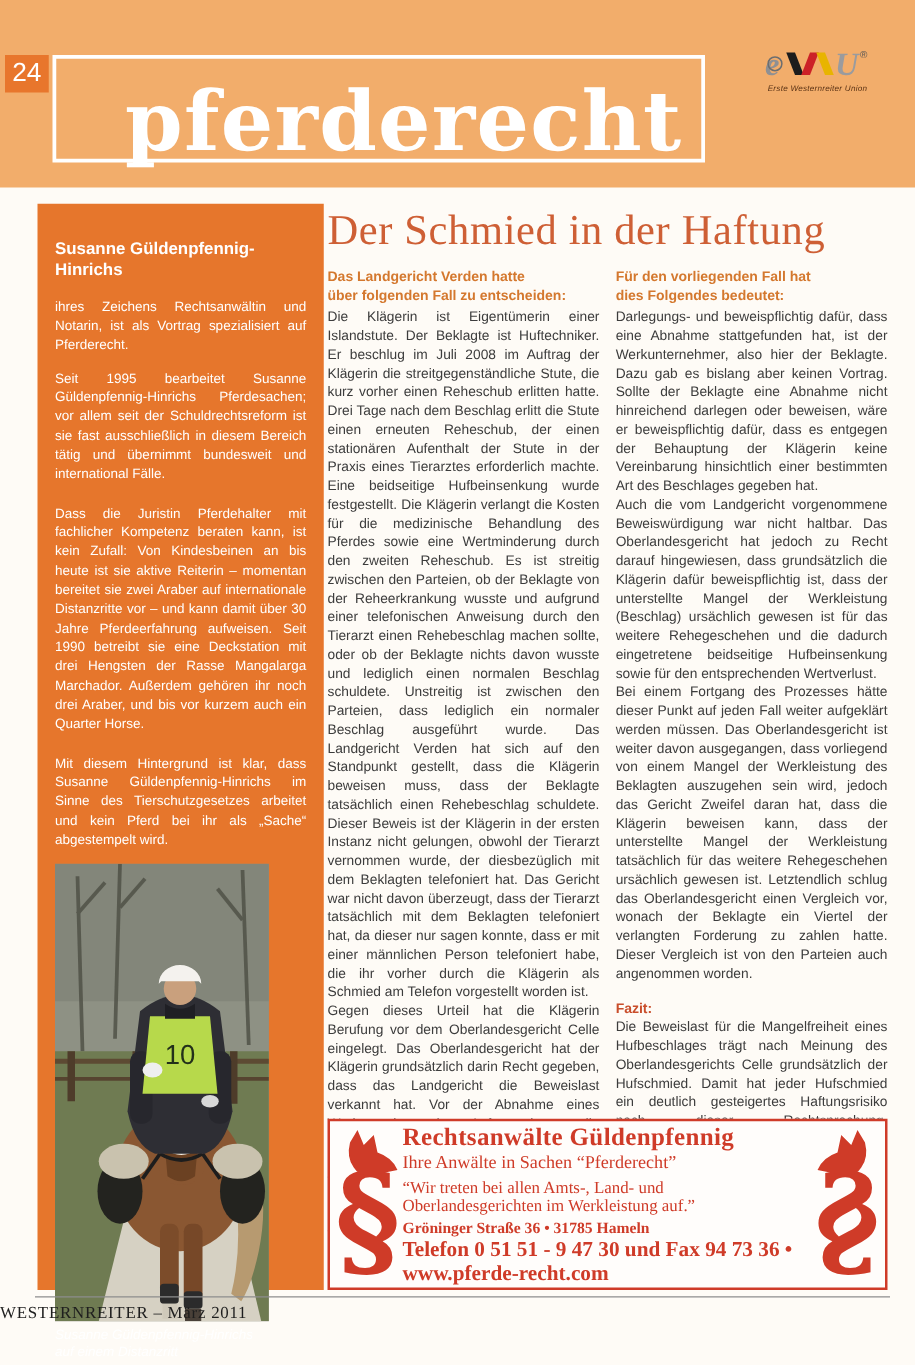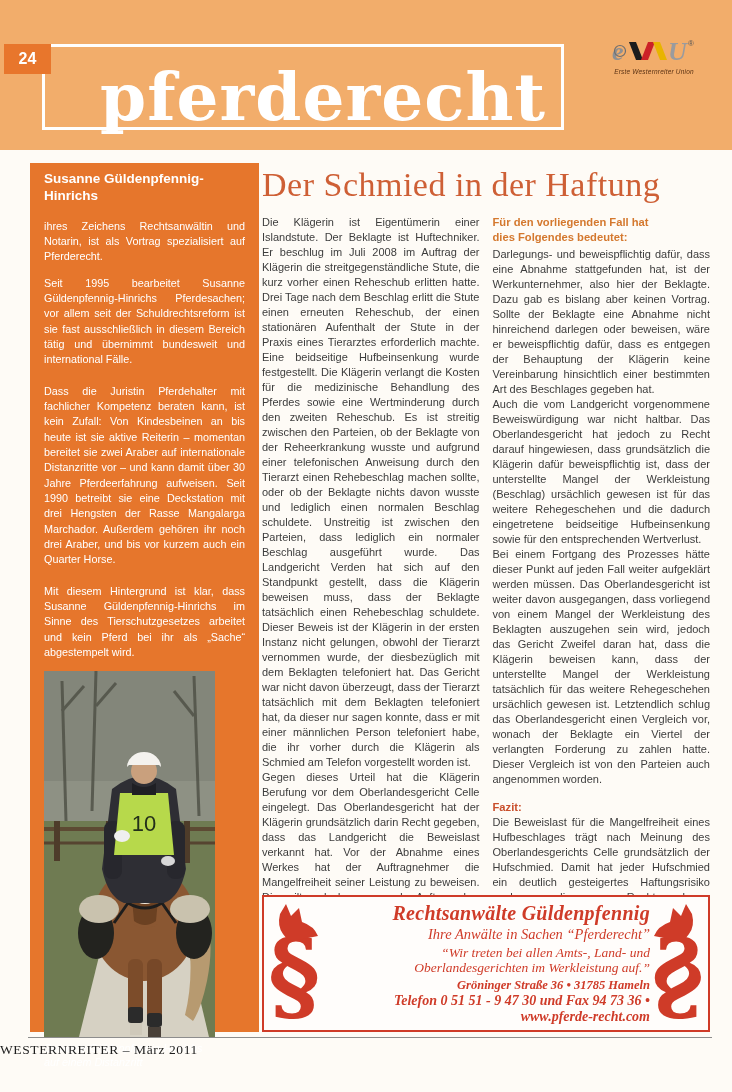--- a/index.html
+++ b/index.html
@@ -2,32 +2,32 @@
 <html><head>
 <meta charset="utf-8">
 <style>
   html,body{margin:0;padding:0;}
   body{width:732px;height:1092px;position:relative;background:#ffffff;
        font-family:"Liberation Sans",sans-serif;-webkit-font-smoothing:antialiased;}
   .page{position:absolute;inset:0;background:#fefbf6;overflow:hidden;}
 
   
   .band{position:absolute;left:0;top:0;width:732px;height:150px;background:#f2ad6b;}
-  .page-badge{position:absolute;left:4px;top:44px;width:47px;height:30px;background:#e8762c;
-    color:#fff;font-weight:bold;font-size:16px;display:flex;align-items:center;justify-content:center;}
+  .page-badge{position:absolute;left:4px;top:44px;width:35px;height:30px;background:#e8762c;
+    color:#fff;font-weight:normal;font-size:21px;display:flex;align-items:center;justify-content:center;}
   .title-frame{position:absolute;left:42px;top:44px;width:522px;height:86px;border:3px solid #ffffff;box-sizing:border-box;}
   .section-title{position:absolute;left:100px;top:64px;font-family:"DejaVu Serif",serif;
     font-weight:bold;font-size:66px;line-height:1;color:#ffffff;letter-spacing:1px;}
   .logo{position:absolute;right:18px;top:36px;width:120px;text-align:center;}
   .logo-row{display:flex;align-items:flex-start;justify-content:center;gap:1px;}
   .logo-sub{font-size:6.5px;color:#5a3214;font-style:italic;margin-top:2px;letter-spacing:.2px;}
 
   
   .sidebar{position:absolute;left:30px;top:163px;width:229px;height:869px;background:#e6762c;
-    box-sizing:border-box;padding:8px 14px 12px 14px;color:#ffffff;}
+    box-sizing:border-box;padding:28px 14px 12px 14px;color:#ffffff;}
   .sidebar h2{margin:0 0 14px 0;font-size:13.5px;line-height:1.25;}
   .sidebar p{margin:0 0 11px 0;font-size:10.8px;line-height:1.42;text-align:justify;}
   .sidebar p.gap{margin-top:16px;}
   .photo{margin-top:6px;width:171px;height:366px;background:#8e9184;overflow:hidden;}
   .photo svg{display:block;}
   .caption{margin-top:5px;font-size:10.8px;font-style:italic;line-height:1.25;}
 
   
   .article-title{position:absolute;left:262px;top:166px;font-family:"Liberation Serif",serif;
     font-size:34px;color:#ce5f35;letter-spacing:.5px;}
@@ -36,27 +36,27 @@
   .col-head{color:#d4782e;font-weight:bold;font-size:11.2px;line-height:1.32;margin:0 0 2px 0;}
   .col p{margin:0;font-size:11px;line-height:15px;text-align:justify;color:#3c3c3c;}
   .fazit-head{color:#c94e2b;font-weight:bold;font-size:11.2px;margin:14px 0 2px 0;}
   .byline{margin-top:16px;text-align:right;font-style:italic;font-size:11px;line-height:1.35;color:#3c3c3c;}
 
   
   .ad{position:absolute;left:262px;top:895px;width:448px;height:137px;box-sizing:border-box;
     border:2px solid #cf3b28;background:#fffdfb;display:flex;align-items:center;}
   .ad .seahorse{width:58px;flex:0 0 58px;display:flex;justify-content:center;}
   .ad .seahorse.flip svg{transform:scaleX(-1);}
-  .ad-center{flex:1;text-align:right;color:#cf3b28;font-family:"Liberation Serif",serif;line-height:1.12;font-style:italic;}
+  .ad-center{flex:1;text-align:left;color:#cf3b28;font-family:"Liberation Serif",serif;line-height:1.12;}
   .ad-title{font-size:20px;font-weight:bold;letter-spacing:.3px;}
   .ad-sub{font-size:14.5px;margin-top:1px;}
   .ad-bold{font-size:14.5px;font-weight:bold;margin-top:3px;}
   .ad-quote{font-size:13.5px;margin-top:3px;}
   .ad-addr{font-size:12.5px;font-weight:bold;margin-top:3px;}
-  .ad-contact{font-size:14px;font-weight:bold;margin-top:1px;}
+  .ad-contact{font-size:17px;font-weight:bold;margin-top:1px;}
 
   
   .footer-rule{position:absolute;left:28px;top:1037px;width:684px;height:0;border-top:1.5px solid #8d8d8d;}
   .footer-text{position:absolute;left:0;top:1042px;width:732px;text-align:left;
     font-family:"Liberation Serif",serif;font-size:13.5px;letter-spacing:.6px;color:#1e1e1e;}
 </style>
 </head>
 <body>
 
 <div class="page">
@@ -154,20 +154,24 @@
     <div class="caption">
       <div>Susanne Güldenpfennig-Hinrichs</div>
       <div>auf einem Distanzritt</div>
     </div>
   </div>
 
   <div class="article-title">Der Schmied in der Haftung</div>
 
   <div class="columns">
     <div class="col">
+      <div class="col-head">
+        <div>Das Landgericht Verden hatte</div>
+        <div>über folgenden Fall zu entscheiden:</div>
+      </div>
       <p>Die Klägerin ist Eigentümerin einer Islandstute. Der Beklagte ist Huftechniker. Er beschlug im Juli 2008 im Auftrag der Klägerin die streitgegenständliche Stute, die kurz vorher einen Reheschub erlitten hatte. Drei Tage nach dem Beschlag erlitt die Stute einen erneuten Reheschub, der einen stationären Aufenthalt der Stute in der Praxis eines Tierarztes erforderlich machte. Eine beidseitige Hufbeinsenkung wurde festgestellt. Die Klägerin verlangt die Kosten für die medizinische Behandlung des Pferdes sowie eine Wertminderung durch den zweiten Reheschub. Es ist streitig zwischen den Parteien, ob der Beklagte von der Reheerkrankung wusste und aufgrund einer telefonischen Anweisung durch den Tierarzt einen Rehebeschlag machen sollte, oder ob der Beklagte nichts davon wusste und lediglich einen normalen Beschlag schuldete. Unstreitig ist zwischen den Parteien, dass lediglich ein normaler Beschlag ausgeführt wurde. Das Landgericht Verden hat sich auf den Standpunkt gestellt, dass die Klägerin beweisen muss, dass der Beklagte tatsächlich einen Rehebeschlag schuldete. Dieser Beweis ist der Klägerin in der ersten Instanz nicht gelungen, obwohl der Tierarzt vernommen wurde, der diesbezüglich mit dem Beklagten telefoniert hat. Das Gericht war nicht davon überzeugt, dass der Tierarzt tatsächlich mit dem Beklagten telefoniert hat, da dieser nur sagen konnte, dass er mit einer männlichen Person telefoniert habe, die ihr vorher durch die Klägerin als Schmied am Telefon vorgestellt worden ist.</p>
       <p>Gegen dieses Urteil hat die Klägerin Berufung vor dem Oberlandesgericht Celle eingelegt. Das Oberlandesgericht hat der Klägerin grundsätzlich darin Recht gegeben, dass das Landgericht die Beweislast verkannt hat. Vor der Abnahme eines Werkes hat der Auftragnehmer die Mangelfreiheit seiner Leistung zu beweisen. Dies gilt auch dann, wenn der Auftraggeber vor der Abnahme Mängelansprüche geltend macht. Diese Beweislastregel gilt auch, soweit die Parteien wie hier über den Vertragsinhalt, also über eine bestimmte Beschaffenheit des Werkes streiten.</p>
     </div>
 
     <div class="col">
       <div class="col-head">
         <div>Für den vorliegenden Fall hat</div>
         <div>dies Folgendes bedeutet:</div>
       </div>
       <p>Darlegungs- und beweispflichtig dafür, dass eine Abnahme stattgefunden hat, ist der Werkunternehmer, also hier der Beklagte. Dazu gab es bislang aber keinen Vortrag. Sollte der Beklagte eine Abnahme nicht hinreichend darlegen oder beweisen, wäre er beweispflichtig dafür, dass es entgegen der Behauptung der Klägerin keine Vereinbarung hinsichtlich einer bestimmten Art des Beschlages gegeben hat.</p>

